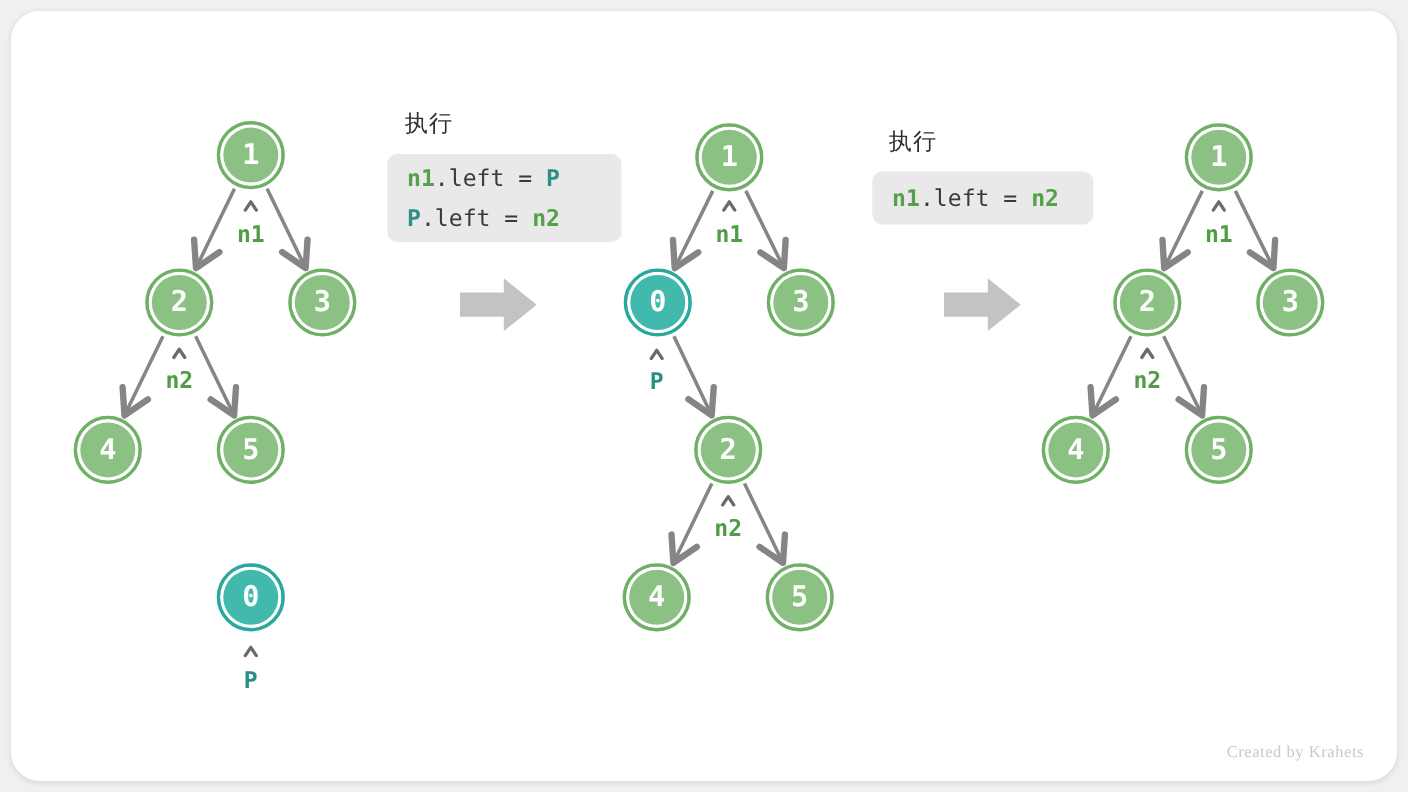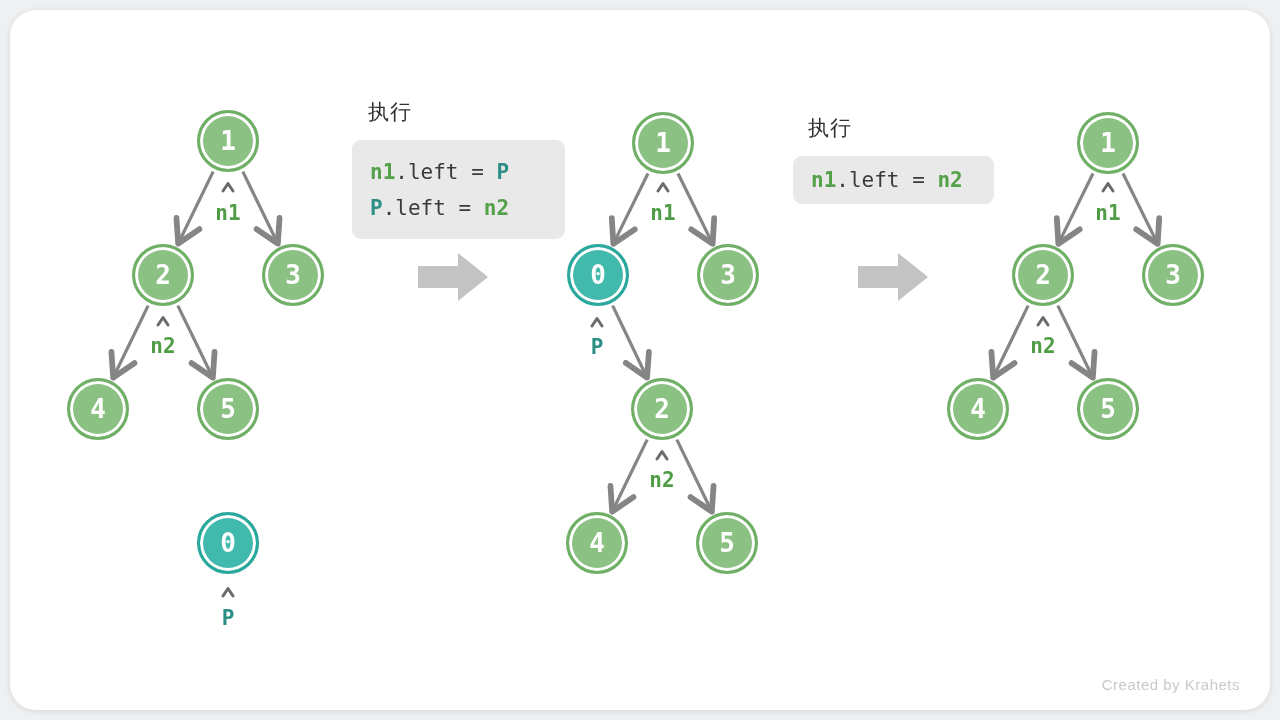--- a/index.html
+++ b/index.html
@@ -41,21 +41,21 @@
     display:flex;flex-direction:column;justify-content:center;
     font-family:"DejaVu Sans Mono", monospace;font-size:21px;
   }
   .code-line{line-height:36px;white-space:pre;}
   .tok-plain{color:#3a3a3a;}
   .tok-green{color:var(--code-green,#55a14b);font-weight:bold;}
   .tok-teal{color:var(--code-teal,#2e8f88);font-weight:bold;}
   .big-arrow{position:absolute;}
   .footer-credit{
     position:absolute;right:40px;top:676px;
-    font-family:Liberation Sans, sans-serif;font-size:15px;
+    font-family:Liberation Serif, serif;font-size:15px;
     color:#c9c9c9;letter-spacing:0.5px;
   }
 </style>
 </head>
 <body style="background: rgb(238, 240, 241);">
 
 <div class="card"></div>
 <div class="stage" id="stage">
     <svg class="layer" width="1280" height="720">
       <defs>
@@ -126,21 +126,21 @@
       <path d="M3,10 L8,2.5 L13,10" fill="none" stroke="#6b6b6b" stroke-width="3" stroke-linecap="round" stroke-linejoin="round"></path>
     </svg>
     <div class="pointer-label" style="left: 1019px; top: 334px;">n2</div>
     <svg class="big-arrow" width="70" height="52" style="left: 418px; top: 251px;">
       <path d="M0,15 L40,15 L40,2 L70,26 L40,50 L40,37 L0,37 Z" fill="#c3c3c3"></path>
     </svg>
     <svg class="big-arrow" width="70" height="52" style="left: 858px; top: 251px;">
       <path d="M0,15 L40,15 L40,2 L70,26 L40,50 L40,37 L0,37 Z" fill="#c3c3c3"></path>
     </svg>
     <div class="exec-title" style="left: 368px; top: 98px;">执行</div>
-    <div class="code-box" style="left: 352px; top: 140px; width: 213px; height: 99px;">
+    <div class="code-box" style="left: 352px; top: 140px; width: 213px; height: 80px;">
       <div class="code-line"><span class="tok-green">n1</span><span class="tok-plain">.left = </span><span class="tok-teal">P</span></div>
       <div class="code-line"><span class="tok-teal">P</span><span class="tok-plain">.left = </span><span class="tok-green">n2</span></div>
     </div>
     <div class="exec-title" style="left: 808px; top: 114px;">执行</div>
     <div class="code-box" style="left: 793px; top: 156px; width: 201px; height: 48px; justify-content: center;">
       <div class="code-line"><span class="tok-green">n1</span><span class="tok-plain">.left = </span><span class="tok-green">n2</span></div>
     </div>
   </div>
 <div class="footer-credit">Created by Krahets</div>
 

